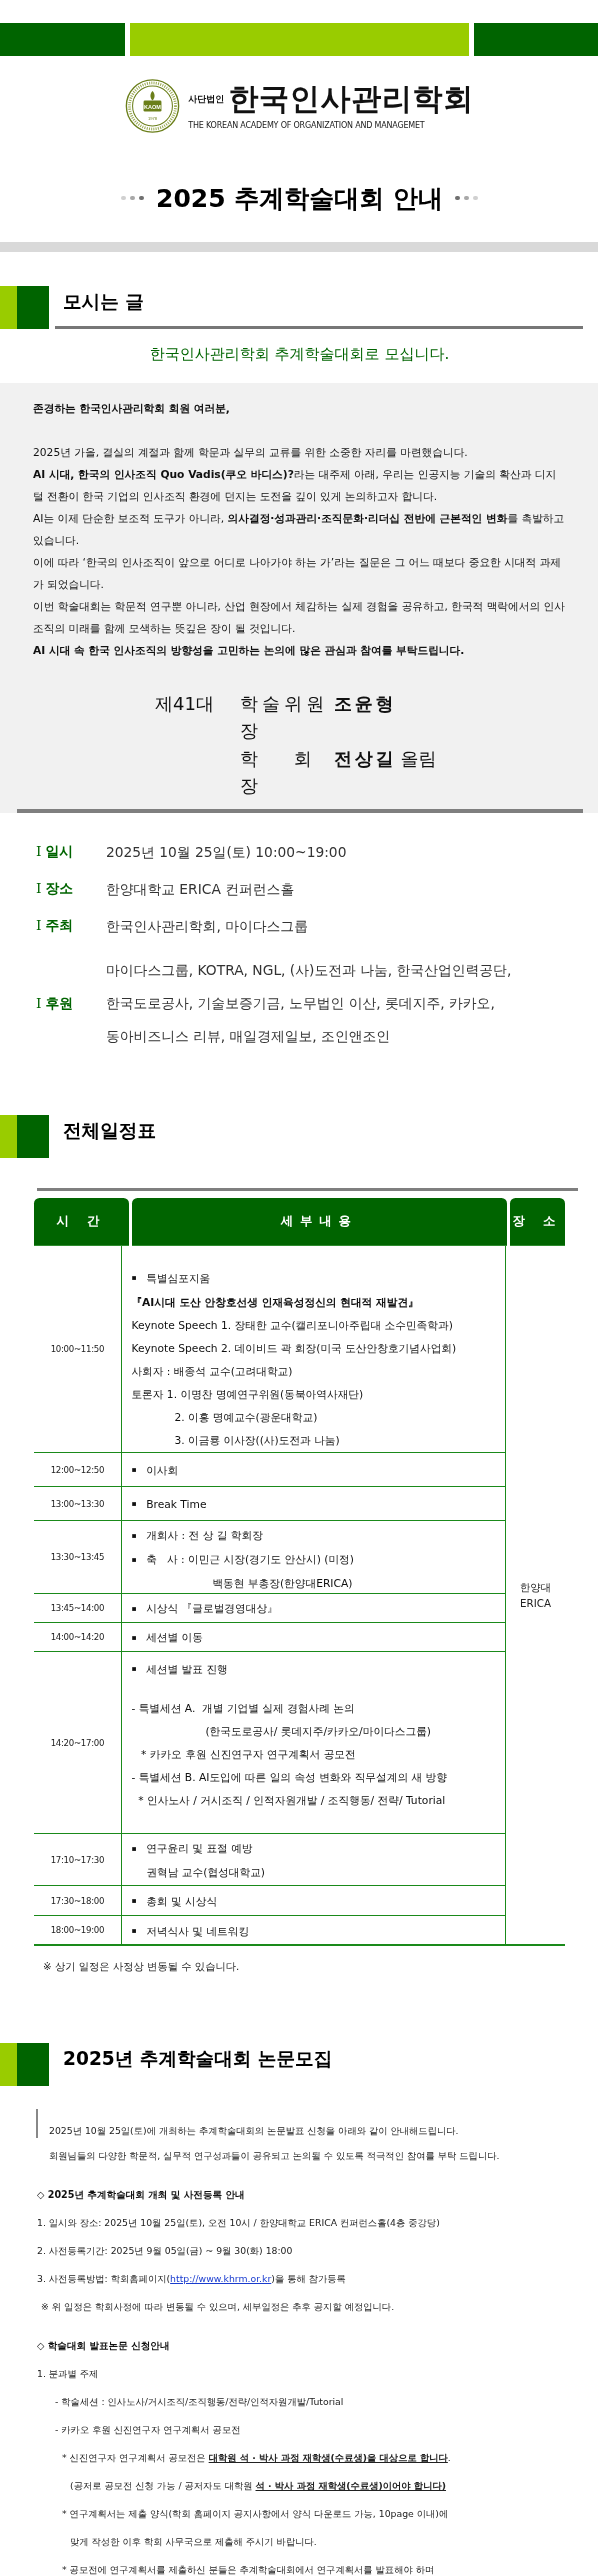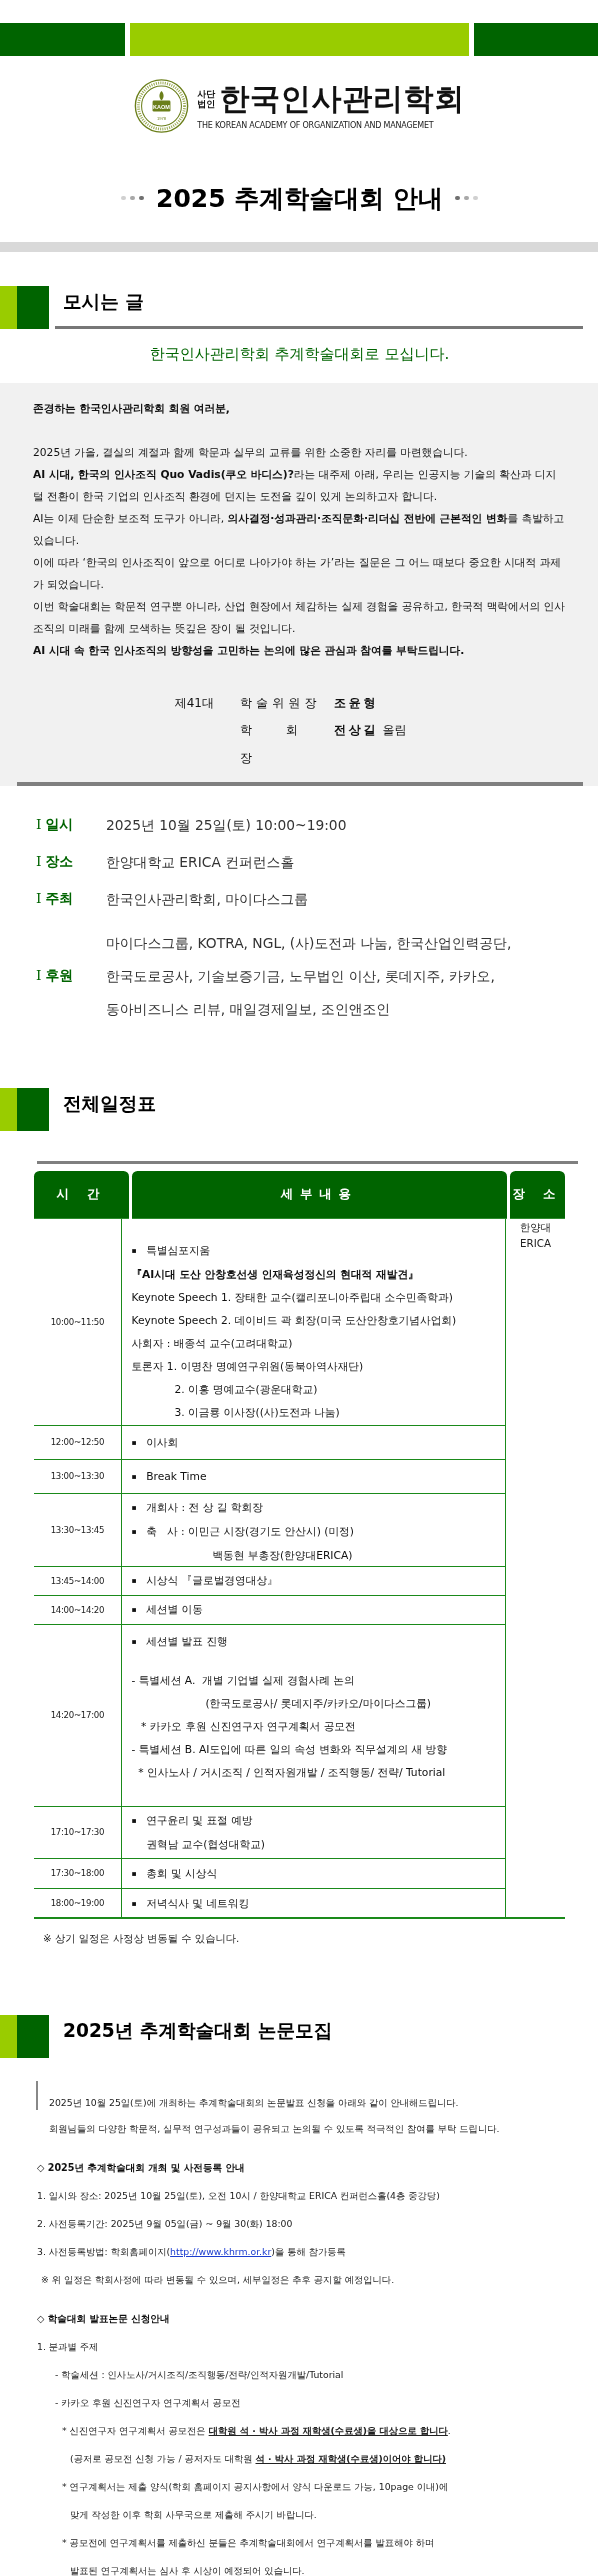--- a/index.html
+++ b/index.html
@@ -12,21 +12,21 @@
   .bar-left { left: 0; width: 125px; background: #006400; }
   .bar-mid { left: 130px; width: 339px; background: #99cc00; }
   .bar-right { left: 474px; width: 125px; background: #006400; }
 
   
   .logo-row { height: 96px; display: flex; align-items: center; justify-content: center; gap: 8.3px; margin-top: 0; }
   .emblem { width: 55px; height: 94px; display: flex; align-items: center; justify-content: center; }
   .emblem svg { width: 55px; height: 94px; }
   .logo-text { display: flex; flex-direction: column; }
   .logo-ko { display: flex; align-items: center; gap: 4.1px; }
-  .logo-prefix { display: flex; flex-direction: column; font-size: 9px; font-weight: bold; line-height: 10.3px; color: #111; }
+  .logo-prefix { display: flex; flex-direction: row; font-size: 9px; font-weight: bold; line-height: 10.3px; color: #111; }
   .logo-name { font-size: 30px; font-weight: bold; letter-spacing: 0.7px; color: #111; line-height: 34px; }
   .logo-en { font-size: 8px; color: #222; letter-spacing: -0.2px; margin-top: 4.1px; }
 
   
   .main-title-row { height: 88px; display: flex; align-items: center; justify-content: center; gap: 12.4px; }
   .dots { display: flex; gap: 4.1px; align-items: center; }
   .dot { width: 4.8px; height: 4.8px; border-radius: 50%; }
   .main-title { font-size: 25px; font-weight: bold; color: #000; }
   .gray-strip { height: 9.6px; background: #d9d9d9; }
 
@@ -37,21 +37,21 @@
   .sec-head .sec-title { position: absolute; left: 63px; top: 9.6px; font-size: 18.6px; font-weight: bold; color: #000; }
   .sec-head .underline { position: absolute; left: 55px; right: 16px; top: 47px; height: 3.4px; background: #777; }
 
   .invite-line { text-align: center; color: #006400; font-size: 15px; font-weight: normal; padding: 18px 0 19px; }
 
   .letter-box { background: #f1f1f1; padding: 15px 0 0 0; }
   .letter-inner { padding: 0 33px; font-size: 10.7px; line-height: 22px; color: #111; }
   .letter-inner p { margin: 0; }
   .letter-inner .gap { height: 22px; }
   .b { font-weight: bold; }
-  .sign { margin-top: 27.5px; font-size: 12px; line-height: 27.5px; }
+  .sign { margin-top: 27.5px; font-size: 18px; line-height: 27.5px; }
   .sign-row { display: flex; }
   .sign .col1 { width: 207px; text-align: right; padding-right: 26px; }
   .sign .col2 { width: 94px; letter-spacing: 4.1px; }
   .sign .col3 { font-weight: bold; letter-spacing: 2.8px; }
   .sign .col4 { margin-left: 4.1px; }
   .letter-rule { height: 4.1px; background: #7f7f7f; margin: 9.6px 16.5px 0 16.5px; }
 
   
   .info { padding: 30px 0 13.8px 36px; }
   .info-row { display: flex; align-items: flex-start; font-size: 13.8px; margin-bottom: 18px; }
@@ -69,21 +69,21 @@
   .th { background: #006400; color: #fff; font-weight: bold; font-size: 12.4px; height: 48px; display: flex; align-items: center; justify-content: center; border-radius: 5.5px 5.5px 0 0; letter-spacing: 6.9px; border-bottom: 1.4px solid #2e8b2e; }
   .th.time { width: 96px; }
   .th.detail { width: 379px; }
   .th.place { width: 56px; }
   .tbody { display: flex; }
   .col-main { width: 472px; }
   .trow { display: flex; border-bottom: 1.4px solid #1a8a1a; }
   .trow:last-child { border-bottom: 2.1px solid #1a8a1a; }
   .tcell-time { width: 87px; font-size: 8.6px; color: #222; display: flex; align-items: center; justify-content: center; letter-spacing: -0.3px; }
   .tcell-detail { width: 386px; border-left: 1px solid #1a8a1a; border-right: 1px solid #1a8a1a; padding: 0 0 0 9.6px; font-size: 10.7px; line-height: 23px; color: #111; }
-  .tcell-place { width: 59px; display: flex; align-items: flex-start; justify-content: center; text-align: center; font-size: 10.3px; line-height: 16.5px; color: #222; border-bottom: 2.1px solid #1a8a1a; }
+  .tcell-place { width: 59px; display: flex; align-items: center; justify-content: center; text-align: center; font-size: 10.3px; line-height: 16.5px; color: #222; border-bottom: 2.1px solid #1a8a1a; }
   .bullet::before { content: "▪"; margin-right: 9.6px; font-size: 7.6px; position: relative; top: -1.4px; }
   .ind1 { padding-left: 43px; }
   .ind2 { padding-left: 81px; }
   .note-sched { padding: 13.8px 0 0 43px; font-size: 10.3px; color: #222; }
 
   
   .cfp-head { margin-top: 62px; }
   .cfp-intro { margin: 25px 0 0 36px; border-left: 2.1px solid #888; padding-left: 11px; font-size: 9.3px; color: #222; line-height: 15px; height: 29px; padding-top: 13.8px; }
   .cfp-intro2 { margin: 12.4px 0 0 49px; font-size: 9.3px; color: #222; }
   .cfp { padding-left: 37px; font-size: 9.3px; color: #222; }

